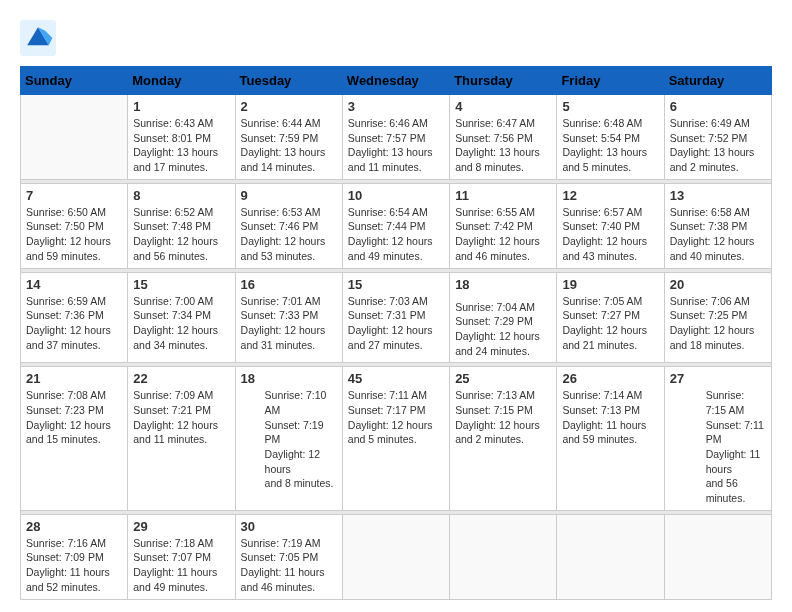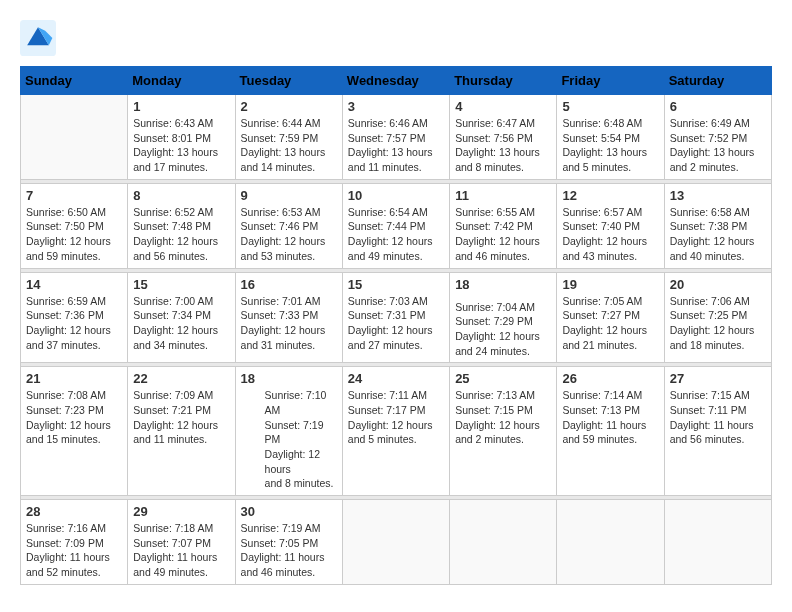--- a/index.html
+++ b/index.html
@@ -298,21 +298,21 @@
 and 11 minutes.</div>
         </td>
         <td>
           <span class="day-num">18</span>
           <div class="day-info" style="white-space: pre-line; margin-left: 24px;">Sunrise: 7:10 AM
 Sunset: 7:19 PM
 Daylight: 12 hours
 and 8 minutes.</div>
         </td>
         <td>
-          <span class="day-num">24</span>
+          <span class="day-num">45</span>
           <div class="day-info" style="white-space: pre-line;">Sunrise: 7:11 AM
 Sunset: 7:17 PM
 Daylight: 12 hours
 and 5 minutes.</div>
         </td>
         <td>
           <span class="day-num">25</span>
           <div class="day-info" style="white-space: pre-line;">Sunrise: 7:13 AM
 Sunset: 7:15 PM
 Daylight: 12 hours
@@ -320,21 +320,21 @@
         </td>
         <td>
           <span class="day-num">26</span>
           <div class="day-info" style="white-space: pre-line;">Sunrise: 7:14 AM
 Sunset: 7:13 PM
 Daylight: 11 hours
 and 59 minutes.</div>
         </td>
         <td>
           <span class="day-num">27</span>
-          <div class="day-info" style="white-space: pre-line;">Sunrise: 7:15 AM
+          <div class="day-info" style="white-space: pre-line; margin-left: 36px;">Sunrise: 7:15 AM
 Sunset: 7:11 PM
 Daylight: 11 hours
 and 56 minutes.</div>
         </td>
       </tr>
       <tr class="row-spacer">
         <td colspan="7" style="padding: 0px; height: 4px; background: rgb(232, 232, 232);"></td>
       </tr>
       <tr>
         <td>

